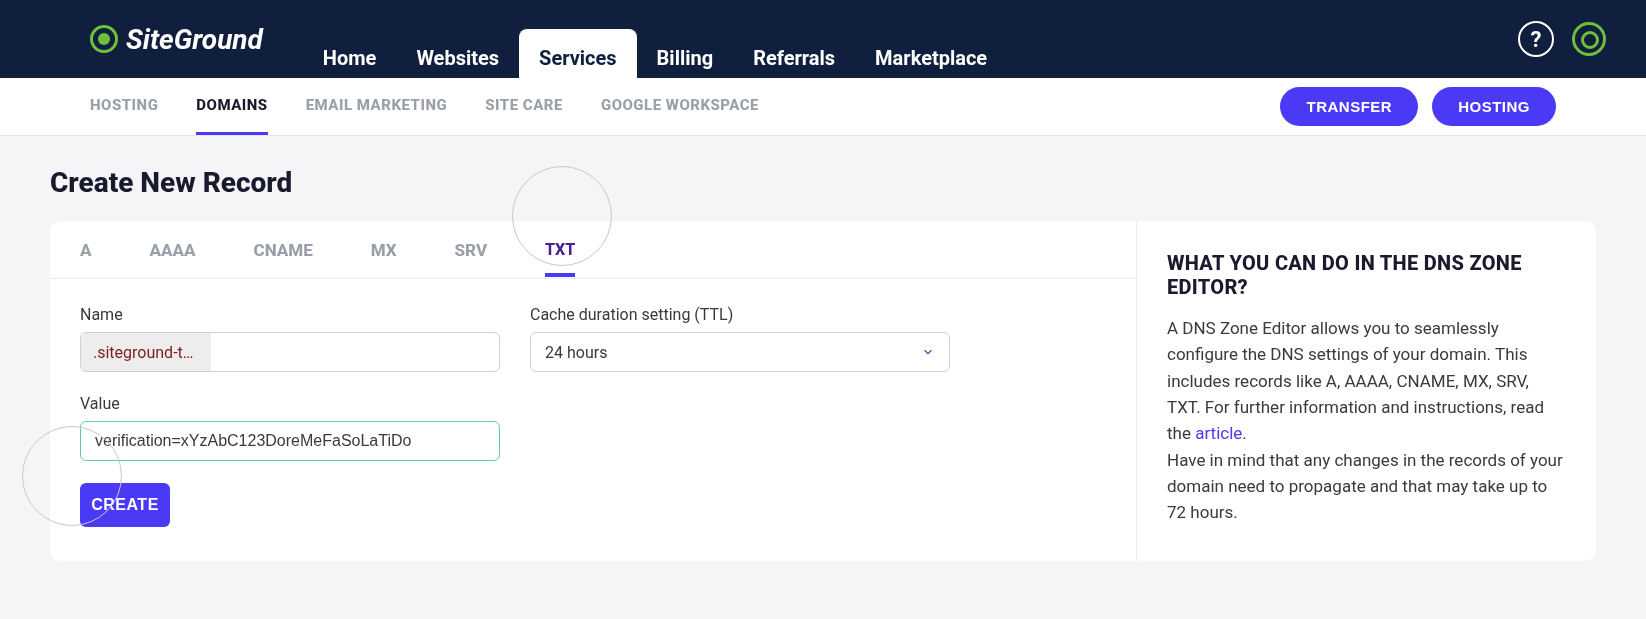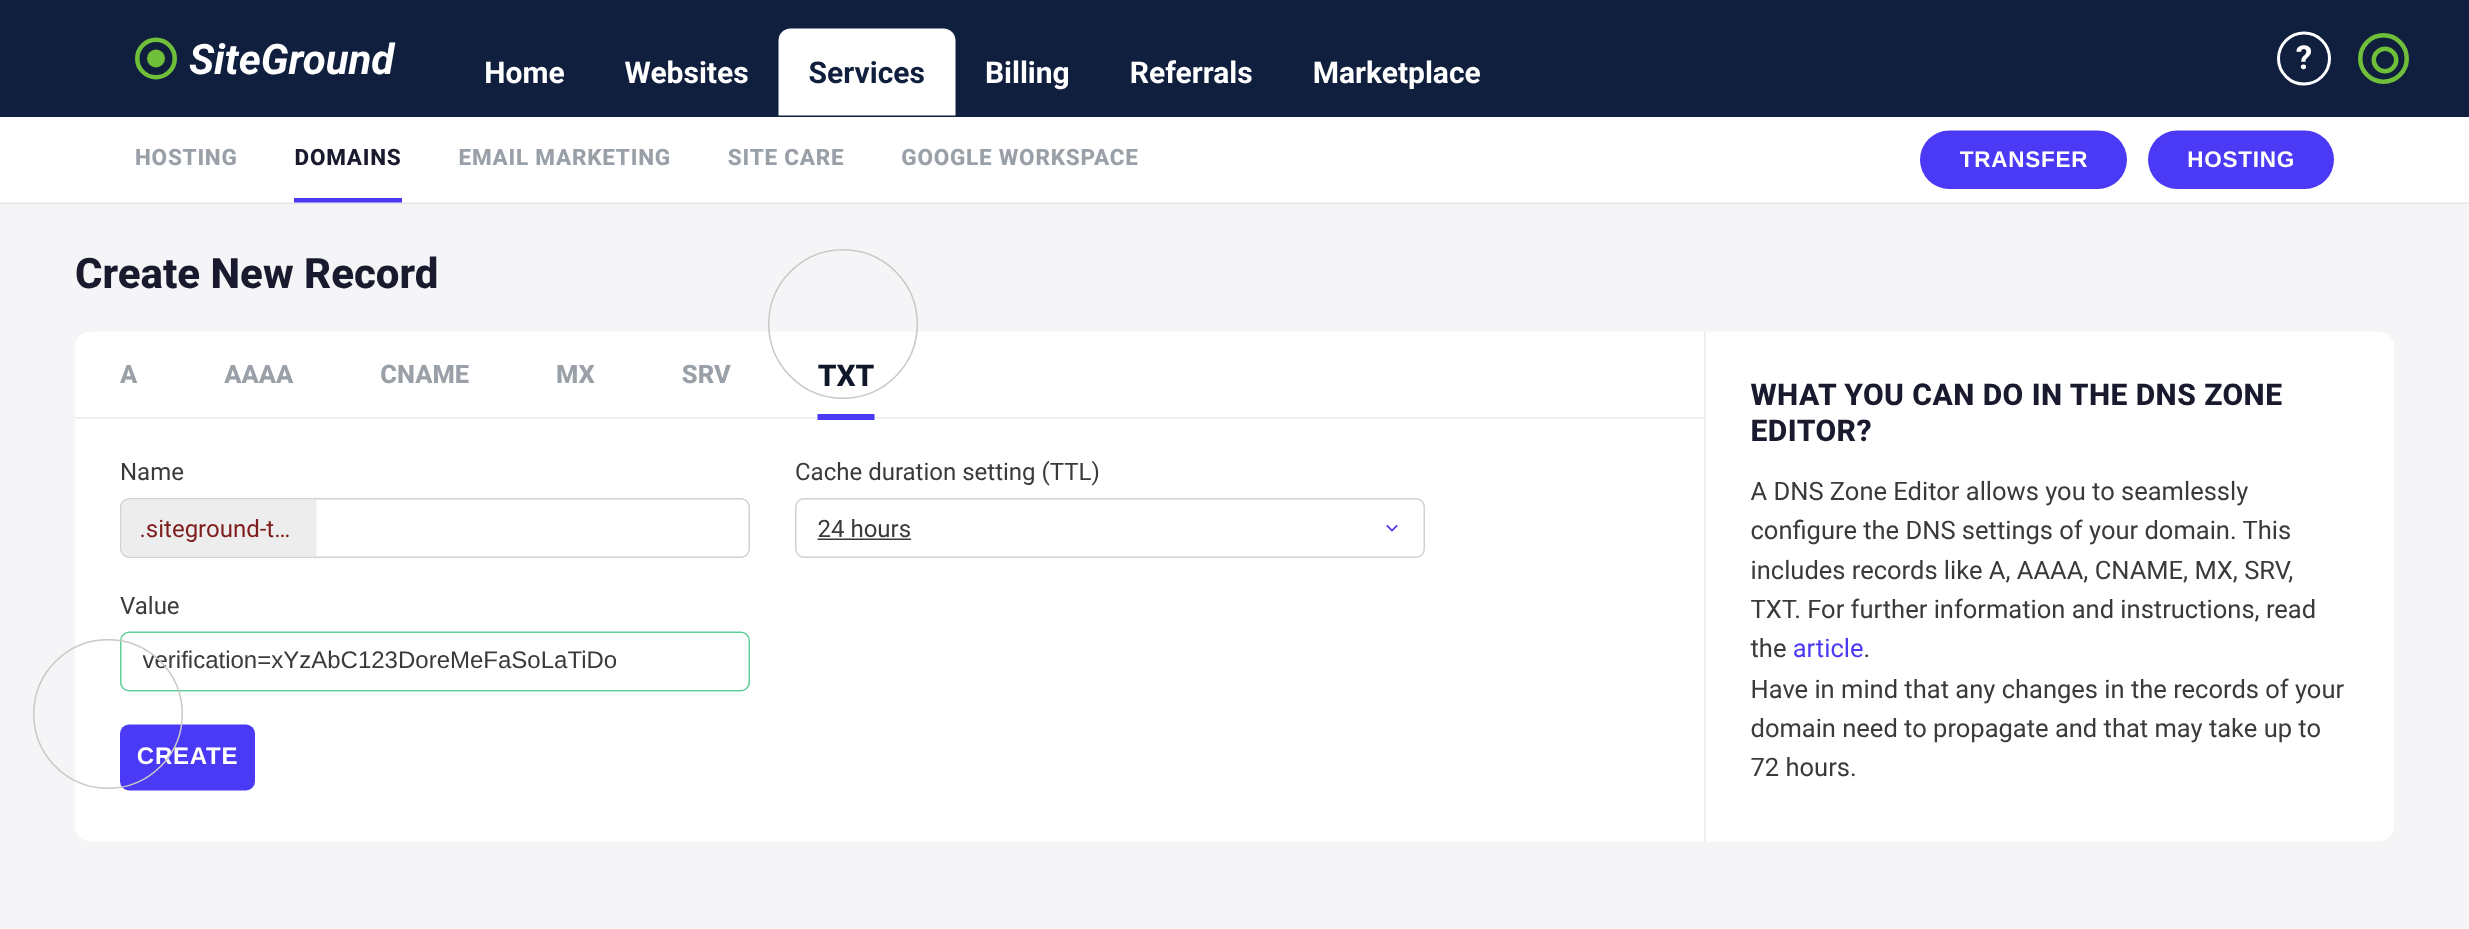--- a/index.html
+++ b/index.html
@@ -3,21 +3,21 @@
 <meta charset="utf-8">
 <style>
   * { box-sizing: border-box; margin: 0; padding: 0; }
   body { font-family: -apple-system, BlinkMacSystemFont, "Segoe UI", Roboto, Arial, sans-serif; background: #f5f5f7; color: #1a1a2e; width: 1646px; }
   
   
   .topnav { background: #0f1f3d; height: 78px; display: flex; align-items: center; padding: 0 40px 0 90px; }
   .logo { display: flex; align-items: center; gap: 8px; margin-right: 40px; color: #fff; font-weight: 700; font-size: 28px; font-style: italic; }
   .logo-swirl { width: 28px; height: 28px; border: 3px solid #6fbf3b; border-radius: 50%; position: relative; }
   .logo-swirl::after { content:""; position:absolute; width:12px; height:12px; background:#6fbf3b; border-radius:50%; top:5px; left:5px;}
-  .topnav-items { display: flex; align-items: flex-start; height: 100%; gap: 0; margin-top: 38px; }
+  .topnav-items { display: flex; align-items: center; height: 100%; gap: 0; margin-top: 38px; }
   .topnav-item { color: #fff; font-weight: 700; font-size: 20px; padding: 0 20px; height: 58px; display:flex; align-items:center; border-radius: 8px 8px 0 0; cursor:pointer;}
   .topnav-item.active { background: #fff; color: #0f1f3d; }
   .topnav-right { margin-left: auto; display: flex; align-items: center; gap: 18px; }
   .help-icon { width: 36px; height: 36px; border: 2px solid #fff; border-radius: 50%; color: #fff; display:flex; align-items:center; justify-content:center; font-size:22px; font-weight:700; cursor:pointer;}
   .avatar-swirl { width: 34px; height: 34px; border: 3px solid #6fbf3b; border-radius: 50%; position:relative; cursor:pointer;}
   .avatar-swirl::after{content:"";position:absolute;width:12px;height:12px;border:3px solid #6fbf3b;border-radius:50%;top:6px;left:6px;}
   
   
   .subnav { background: #fff; height: 58px; display: flex; align-items: center; padding: 0 90px; border-bottom: 1px solid #e5e5e8; }
   .subnav-items { display: flex; gap: 38px; height:100%; align-items:center;}
@@ -29,36 +29,36 @@
   
   .page { padding: 30px 50px; }
   .page-title { font-size: 28px; font-weight: 800; margin-bottom: 22px; }
   .card { background: #fff; border-radius: 10px; display: flex; min-height: 340px; overflow: visible; }
   .card-left { flex: 1; padding: 0 0 30px 0; position: relative; }
   .card-right { width: 460px; border-left: 1px solid #eceaea; padding: 30px 30px 30px 30px; }
   
   
   .rtabs { display: flex; align-items: center; border-bottom: 1px solid #eceaea; padding: 0 30px; height: 58px; position: relative; }
   .rtab { color: #9aa0a8; font-weight: 800; font-size: 17px; margin-right: 58px; cursor:pointer;}
-  .rtab.active { color: #0f172a; font-size: 20px; }
+  .rtab.active { color: #4c1d95; font-size: 16px; }
   .rtab.active { border-bottom: 4px solid #4b3af5; padding-bottom: 14px; margin-bottom: -18px;}
   
   
   .circle-highlight { position: absolute; width: 100px; height: 100px; border: 1px solid #c8c8c8; border-radius: 50%; background: rgba(255,255,255,0); pointer-events: none; }
   .circle1 { top: -8px; left: 557px; }
   .circle2 { top: 454px; left: 115px; }
   
   
   .form-area { padding: 26px 30px 0 30px; display: grid; grid-template-columns: 420px 420px; gap: 22px 30px; }
   .field { display:flex; flex-direction:column; gap:8px;}
   .field-label { font-size: 16px; color: #3a3a3a; }
   .input-group { display:flex; border:1px solid #d0d0d5; border-radius:6px; overflow:hidden; height:40px;}
   .input-group input { border:none; outline:none; padding:0 14px; font-size:16px; flex:1; color:#3a3a3a;}
   .input-group .suffix { background:#ededed; color:#7f1d1d; padding:0 12px; display:flex; align-items:center; font-size:16px; min-width:130px; white-space:nowrap; overflow:hidden;}
-  .select { border:1px solid #d0d0d5; border-radius:6px; height:40px; display:flex; align-items:center; justify-content:space-between; padding:0 14px; font-size:16px; cursor:pointer; color:#3a3a3a;text-decoration:underline;}
+  .select { border:1px solid #d0d0d5; border-radius:6px; height:40px; display:flex; align-items:center; justify-content:space-between; padding:0 14px; font-size:16px; cursor:pointer; color:#3a3a3a;}
   .select svg { width:14px; height:14px; }
   .full { grid-column: 1 / 2; }
   .text-input { border:1px solid #5fcf9a; border-radius:6px; height:40px; padding:0 14px; font-size:16px; outline:none; color:#3a3a3a;}
   .create-btn { grid-column:1; width:90px; background:#4b3af5; color:#fff; border:none; border-radius:6px; height:44px; font-weight:800; font-size:16px; letter-spacing:0.5px; cursor:pointer;}
   
   
   .right-title { font-weight:800; font-size:20px; margin-bottom:16px; letter-spacing:0.3px;}
   .right-text { font-size:17px; line-height:1.55; color:#3a3a3a;}
   .right-text a { color:#4b3af5; text-decoration:none; cursor:pointer;}
 </style>

